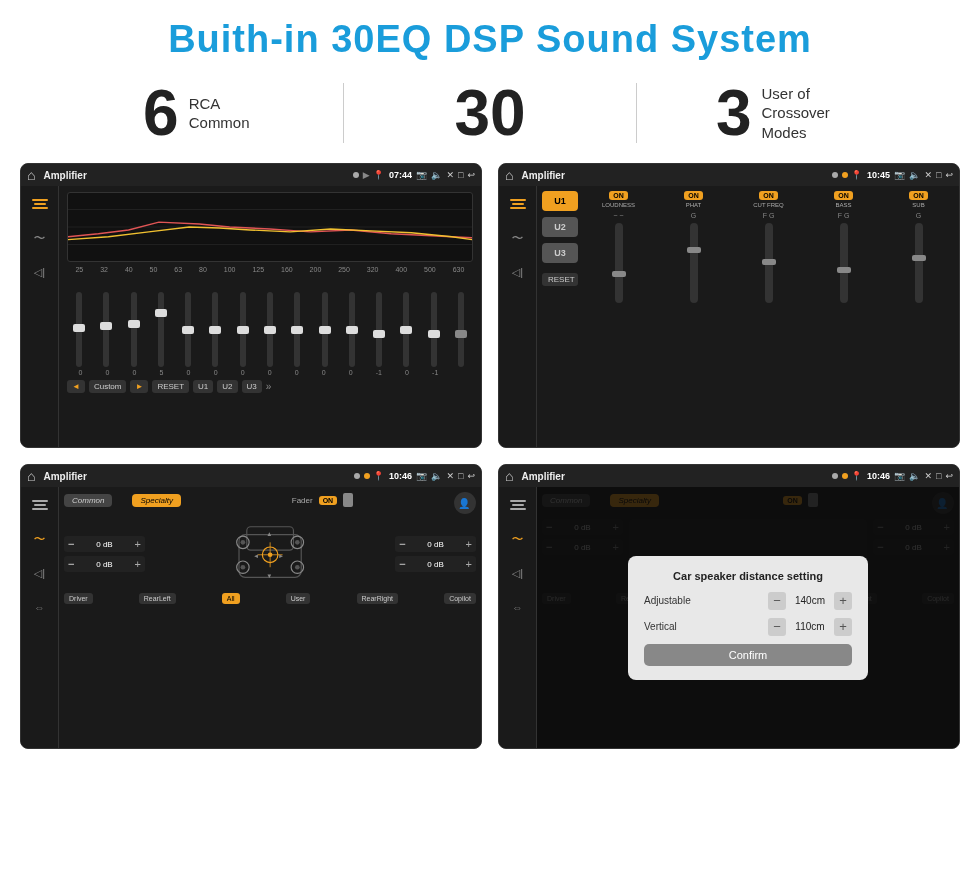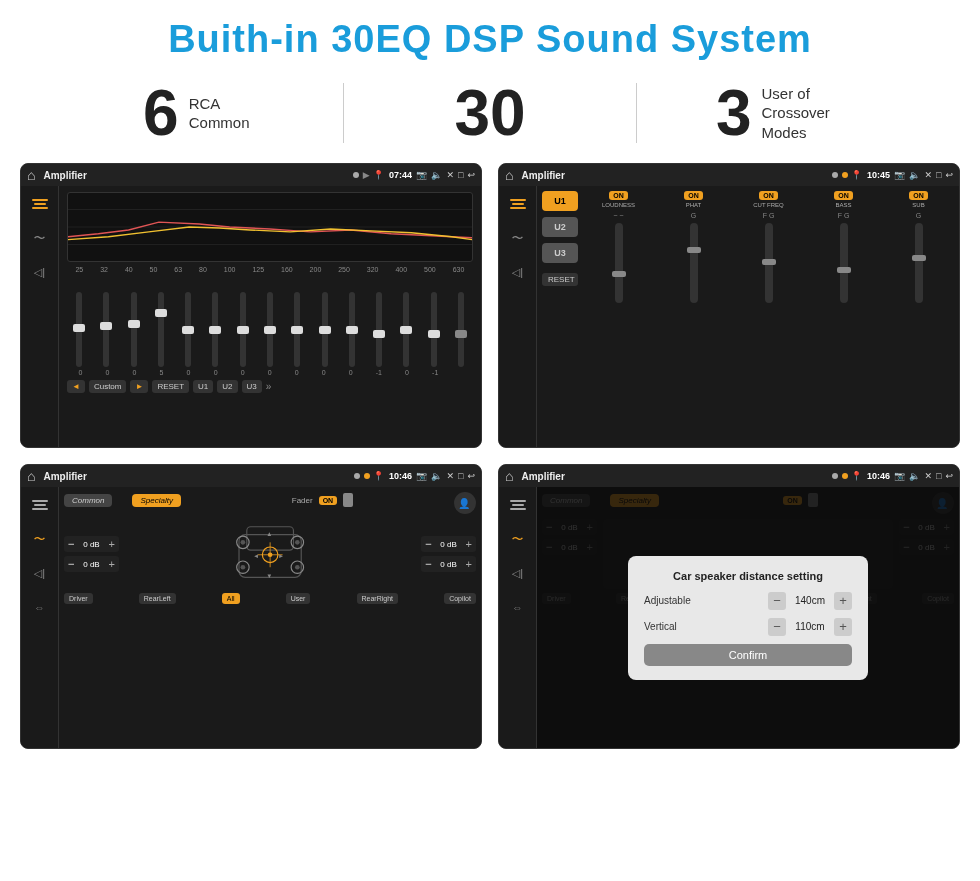--- a/index.html
+++ b/index.html
@@ -362,21 +362,21 @@
       margin: 4px 0;
     }
     .db-control {
       display: flex;
       flex-direction: column;
       gap: 4px;
     }
     .db-row {
       display: flex;
       align-items: center;
-      gap: 3px;
+      gap: 16px;
       background: #222;
       border-radius: 3px;
       padding: 2px 4px;
     }
     .db-minus {
       color: #aaa;
       font-size: 11px;
       font-weight: bold;
     }
     .db-val {

